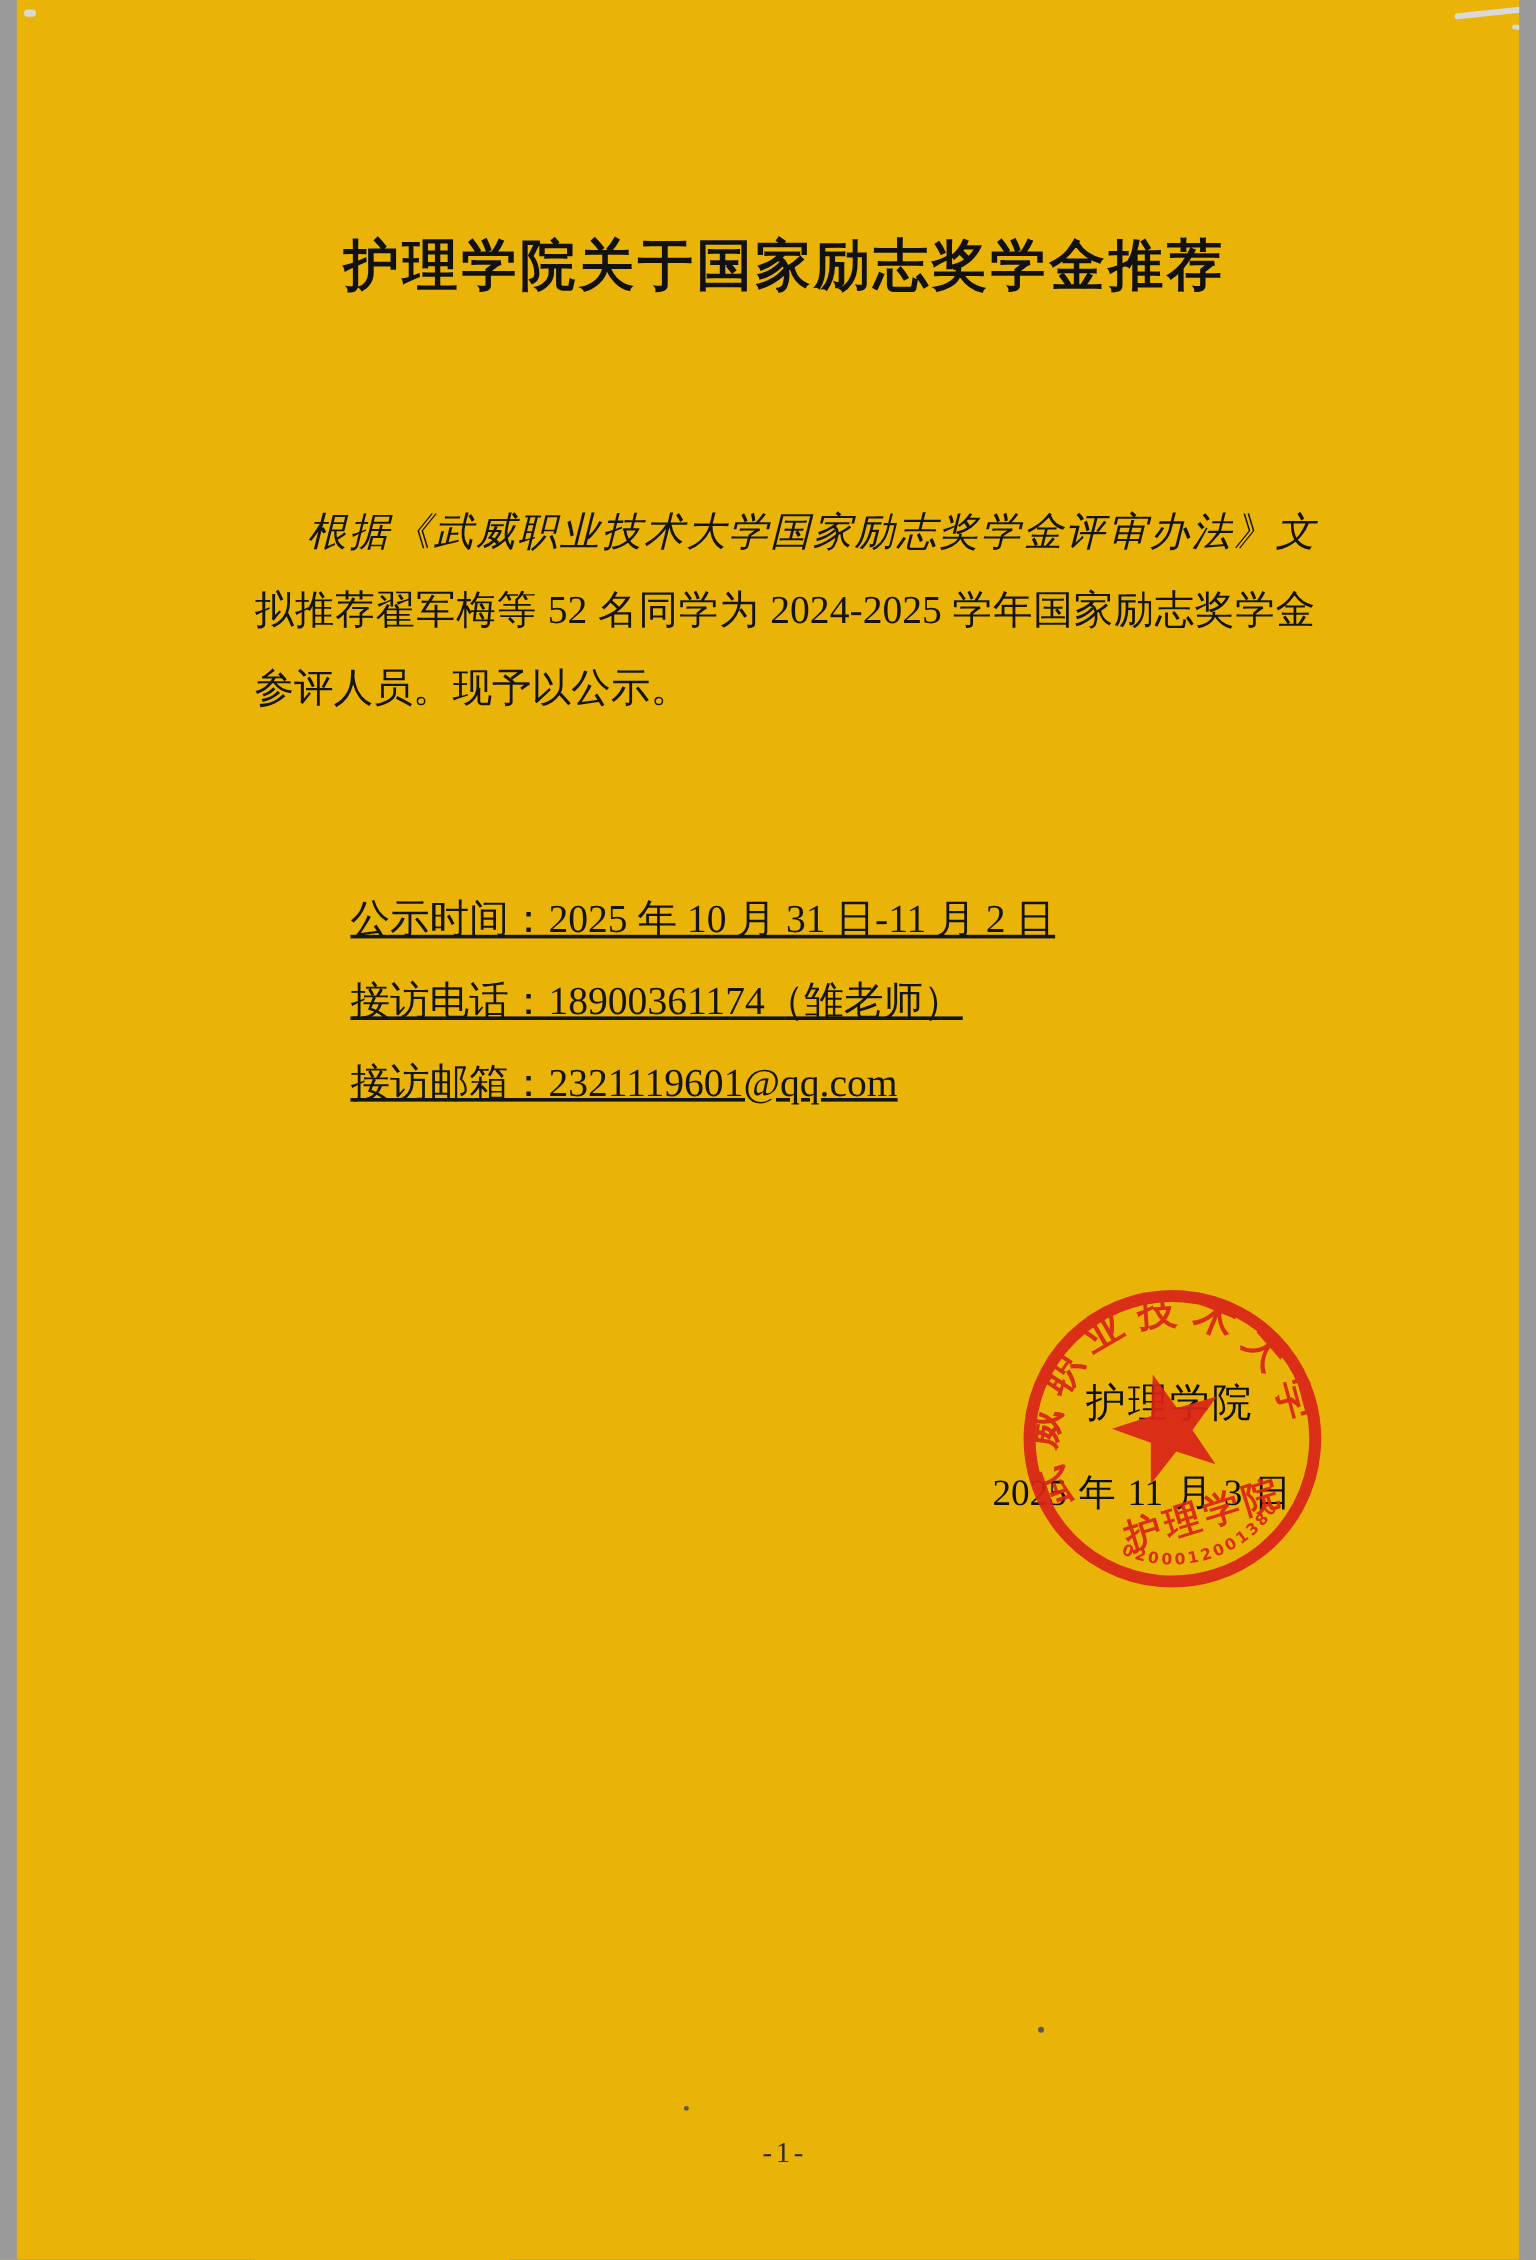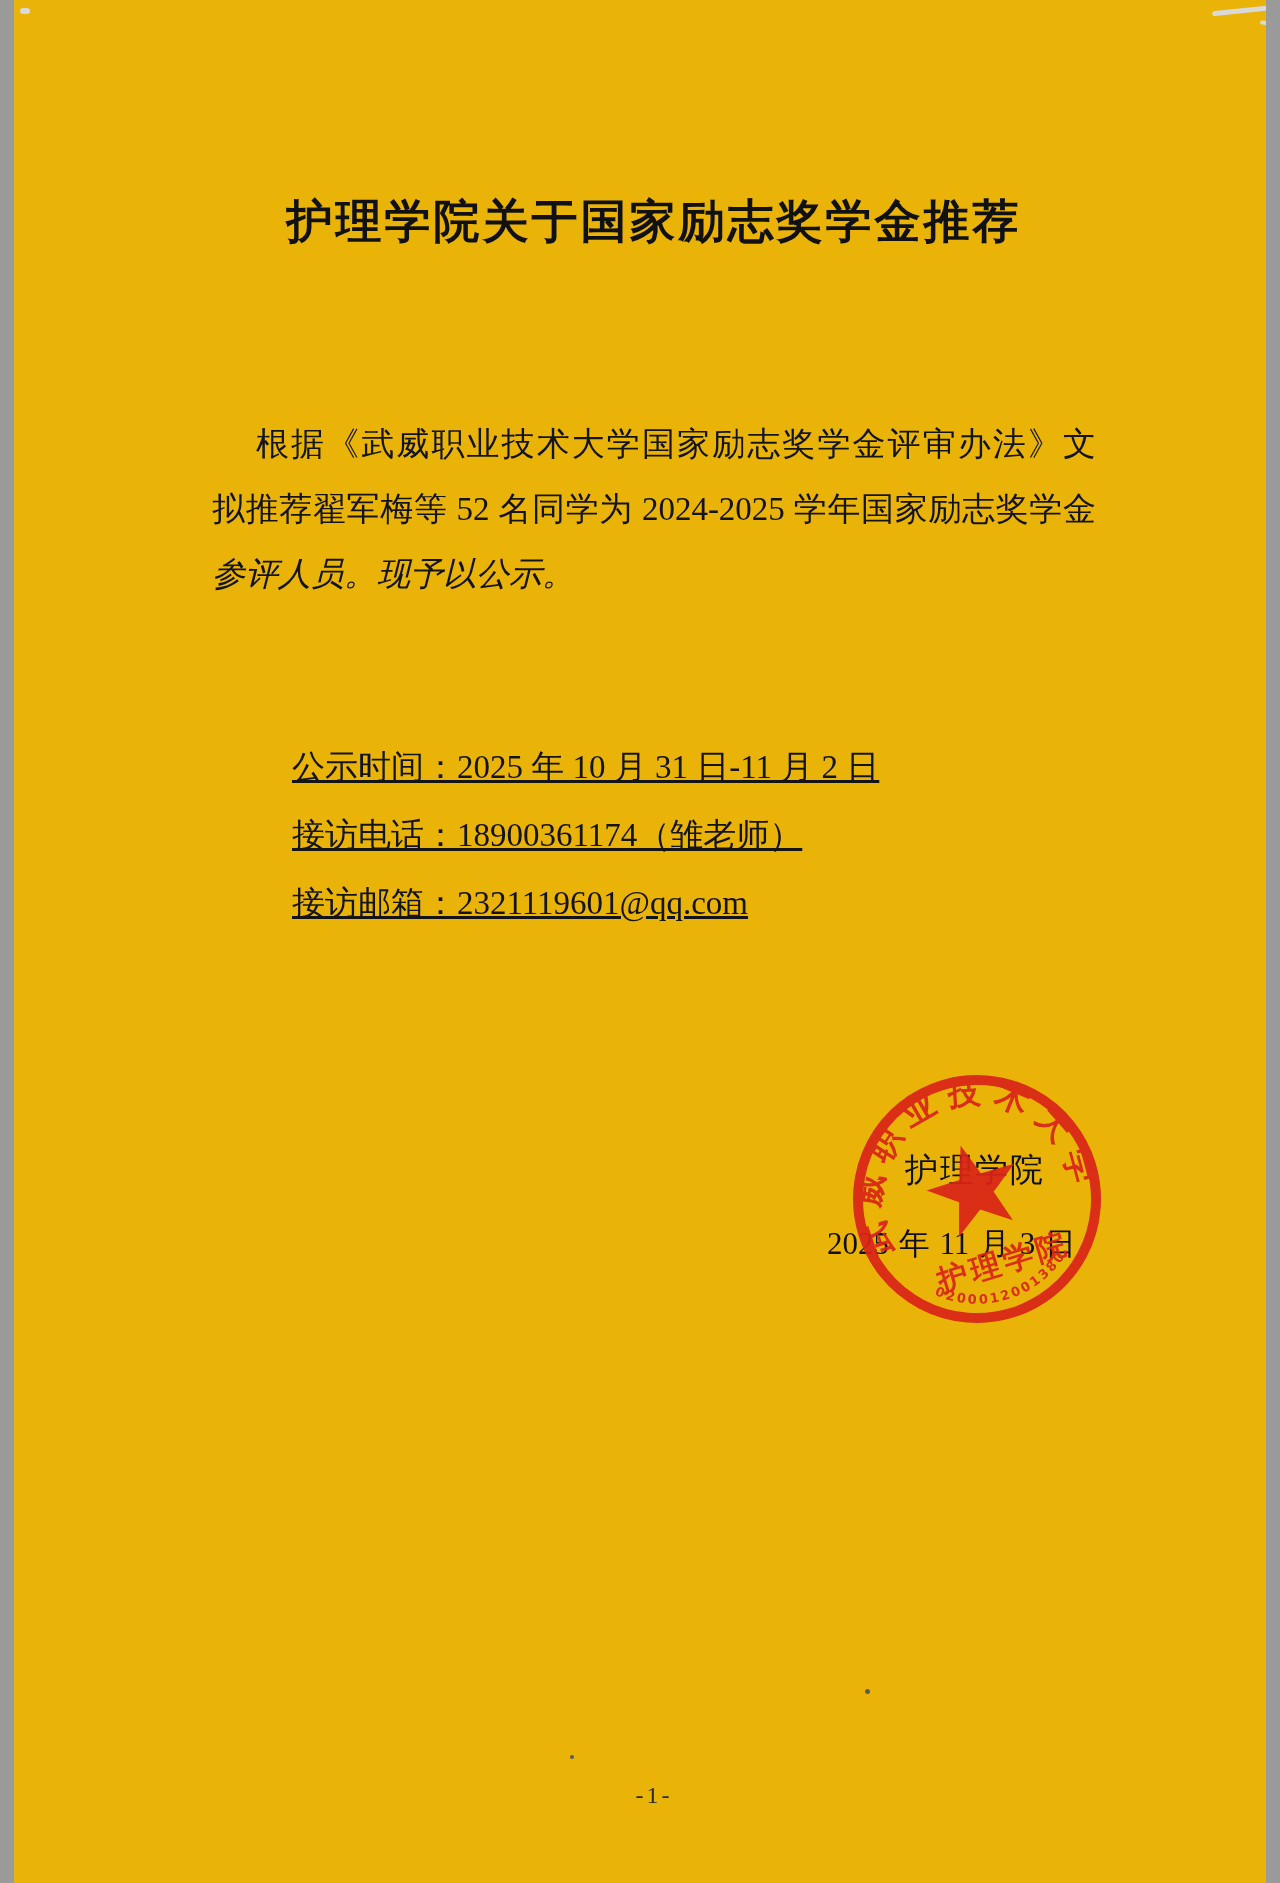--- a/index.html
+++ b/index.html
@@ -23,22 +23,22 @@
   }
   
   .body-block{
     position:absolute;left:198px;top:412px;width:884px;
     font-size:33px;line-height:65px;color:#141414;
   }
   .body-line{
     text-align:justify;text-align-last:justify;
     white-space:nowrap;
   }
-  .body-line.first{text-indent:44px;}
-  .body-line.last{text-align-last:left;white-space:normal;font-style:italic;}
+  .body-line.first{text-indent:44px;font-style:italic;}
+  .body-line.last{text-align-last:left;white-space:normal;}
   
   .contact-block{
     position:absolute;left:278px;top:733px;width:800px;
     font-size:33px;line-height:68px;color:#141414;text-decoration:underline;
   }
   
   .sig-department{
     position:absolute;left:891px;top:1150px;
     font-size:33px;line-height:40px;letter-spacing:2px;color:#101010;
   }

